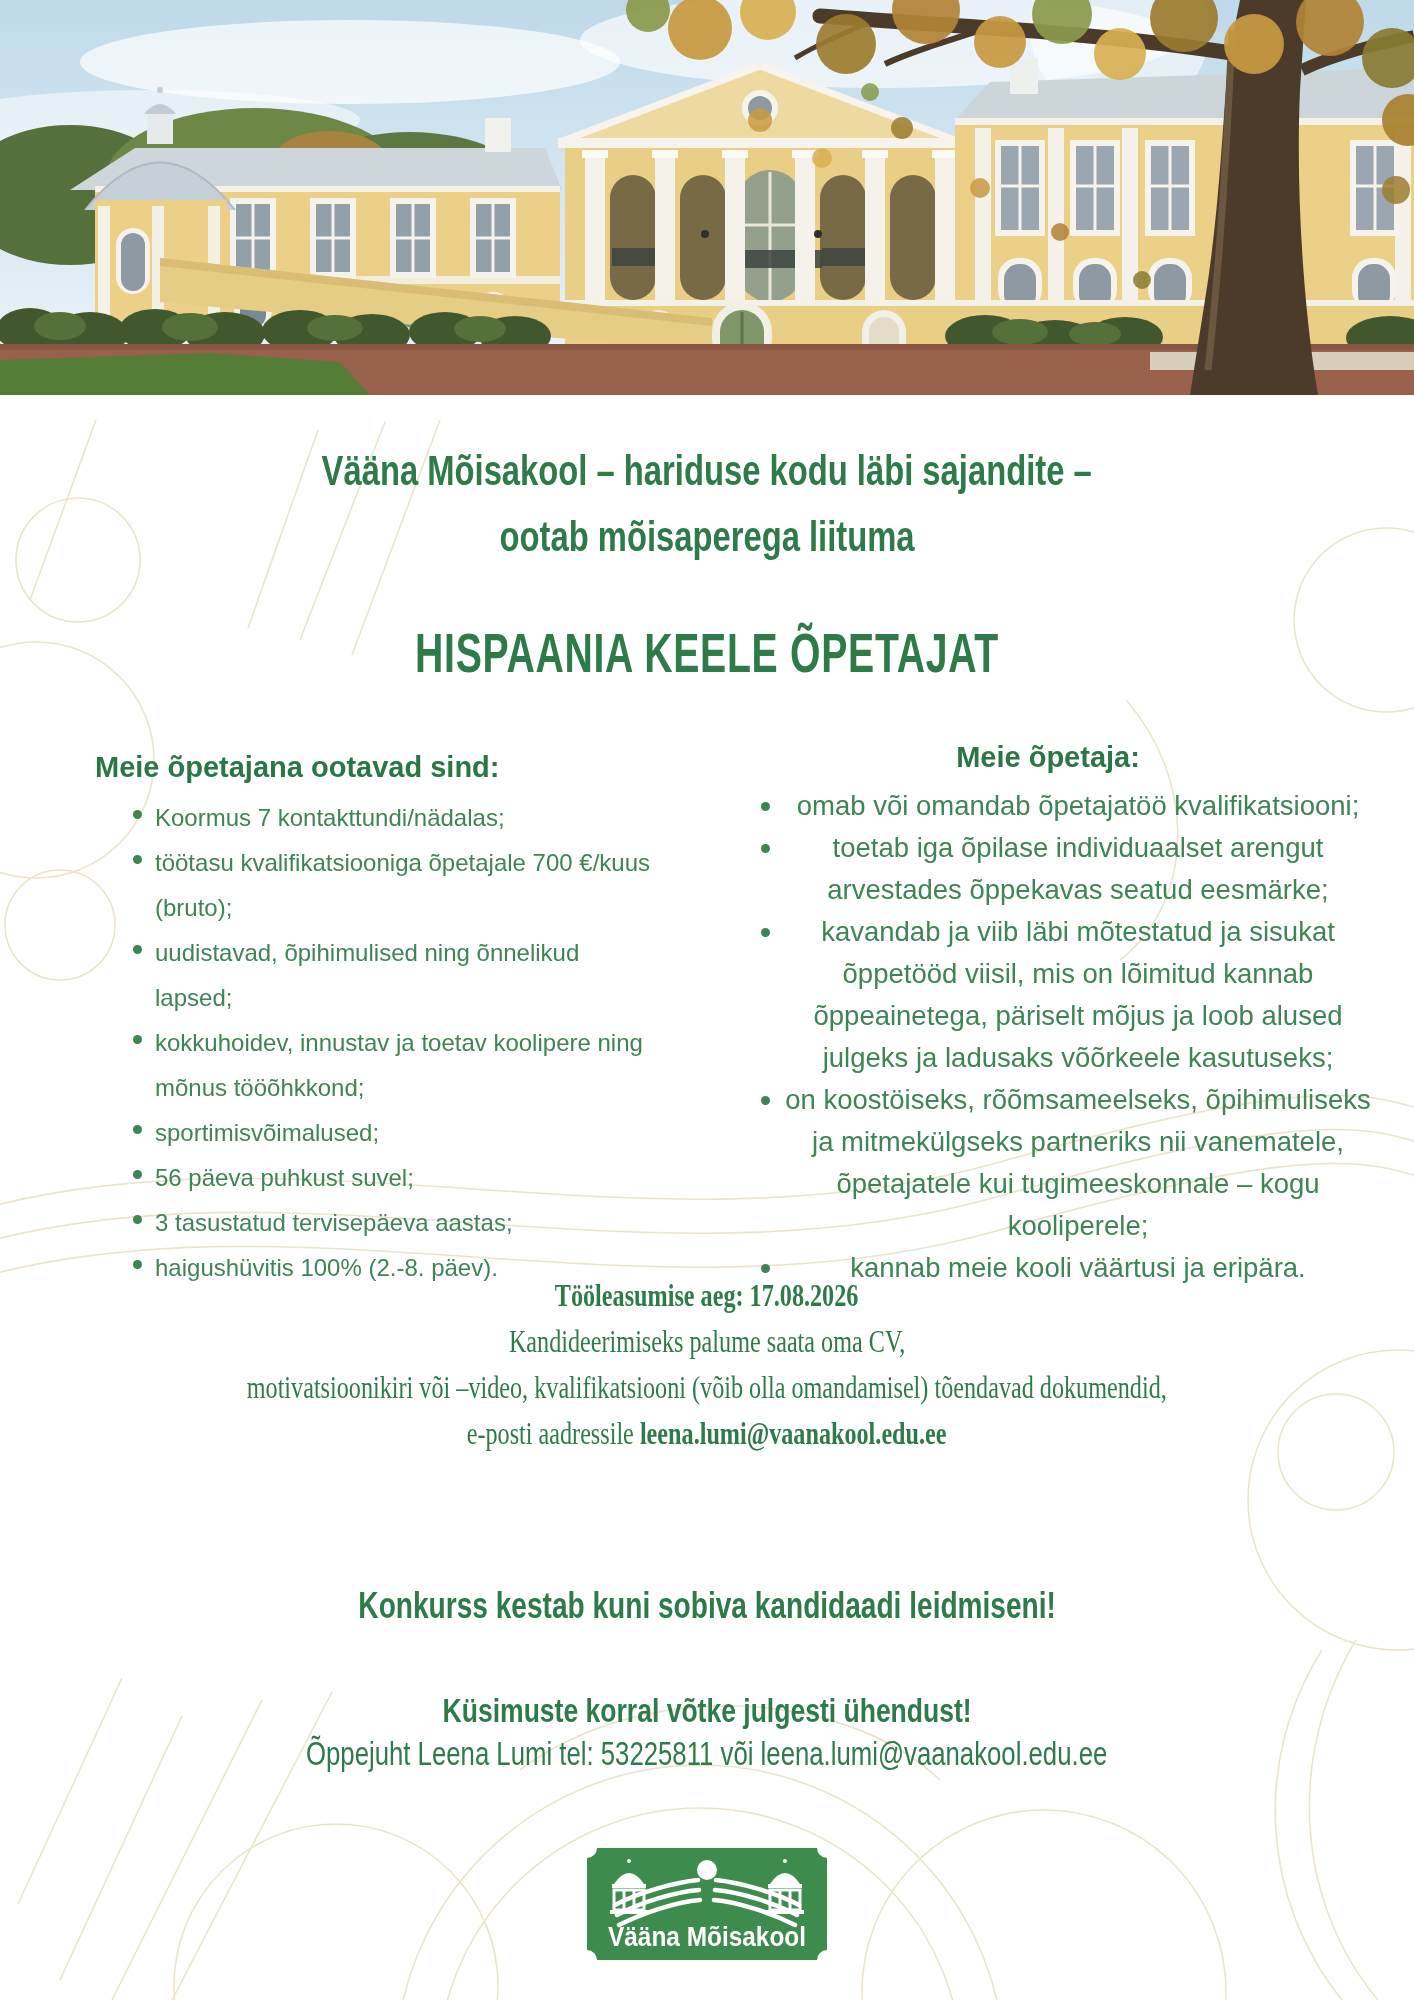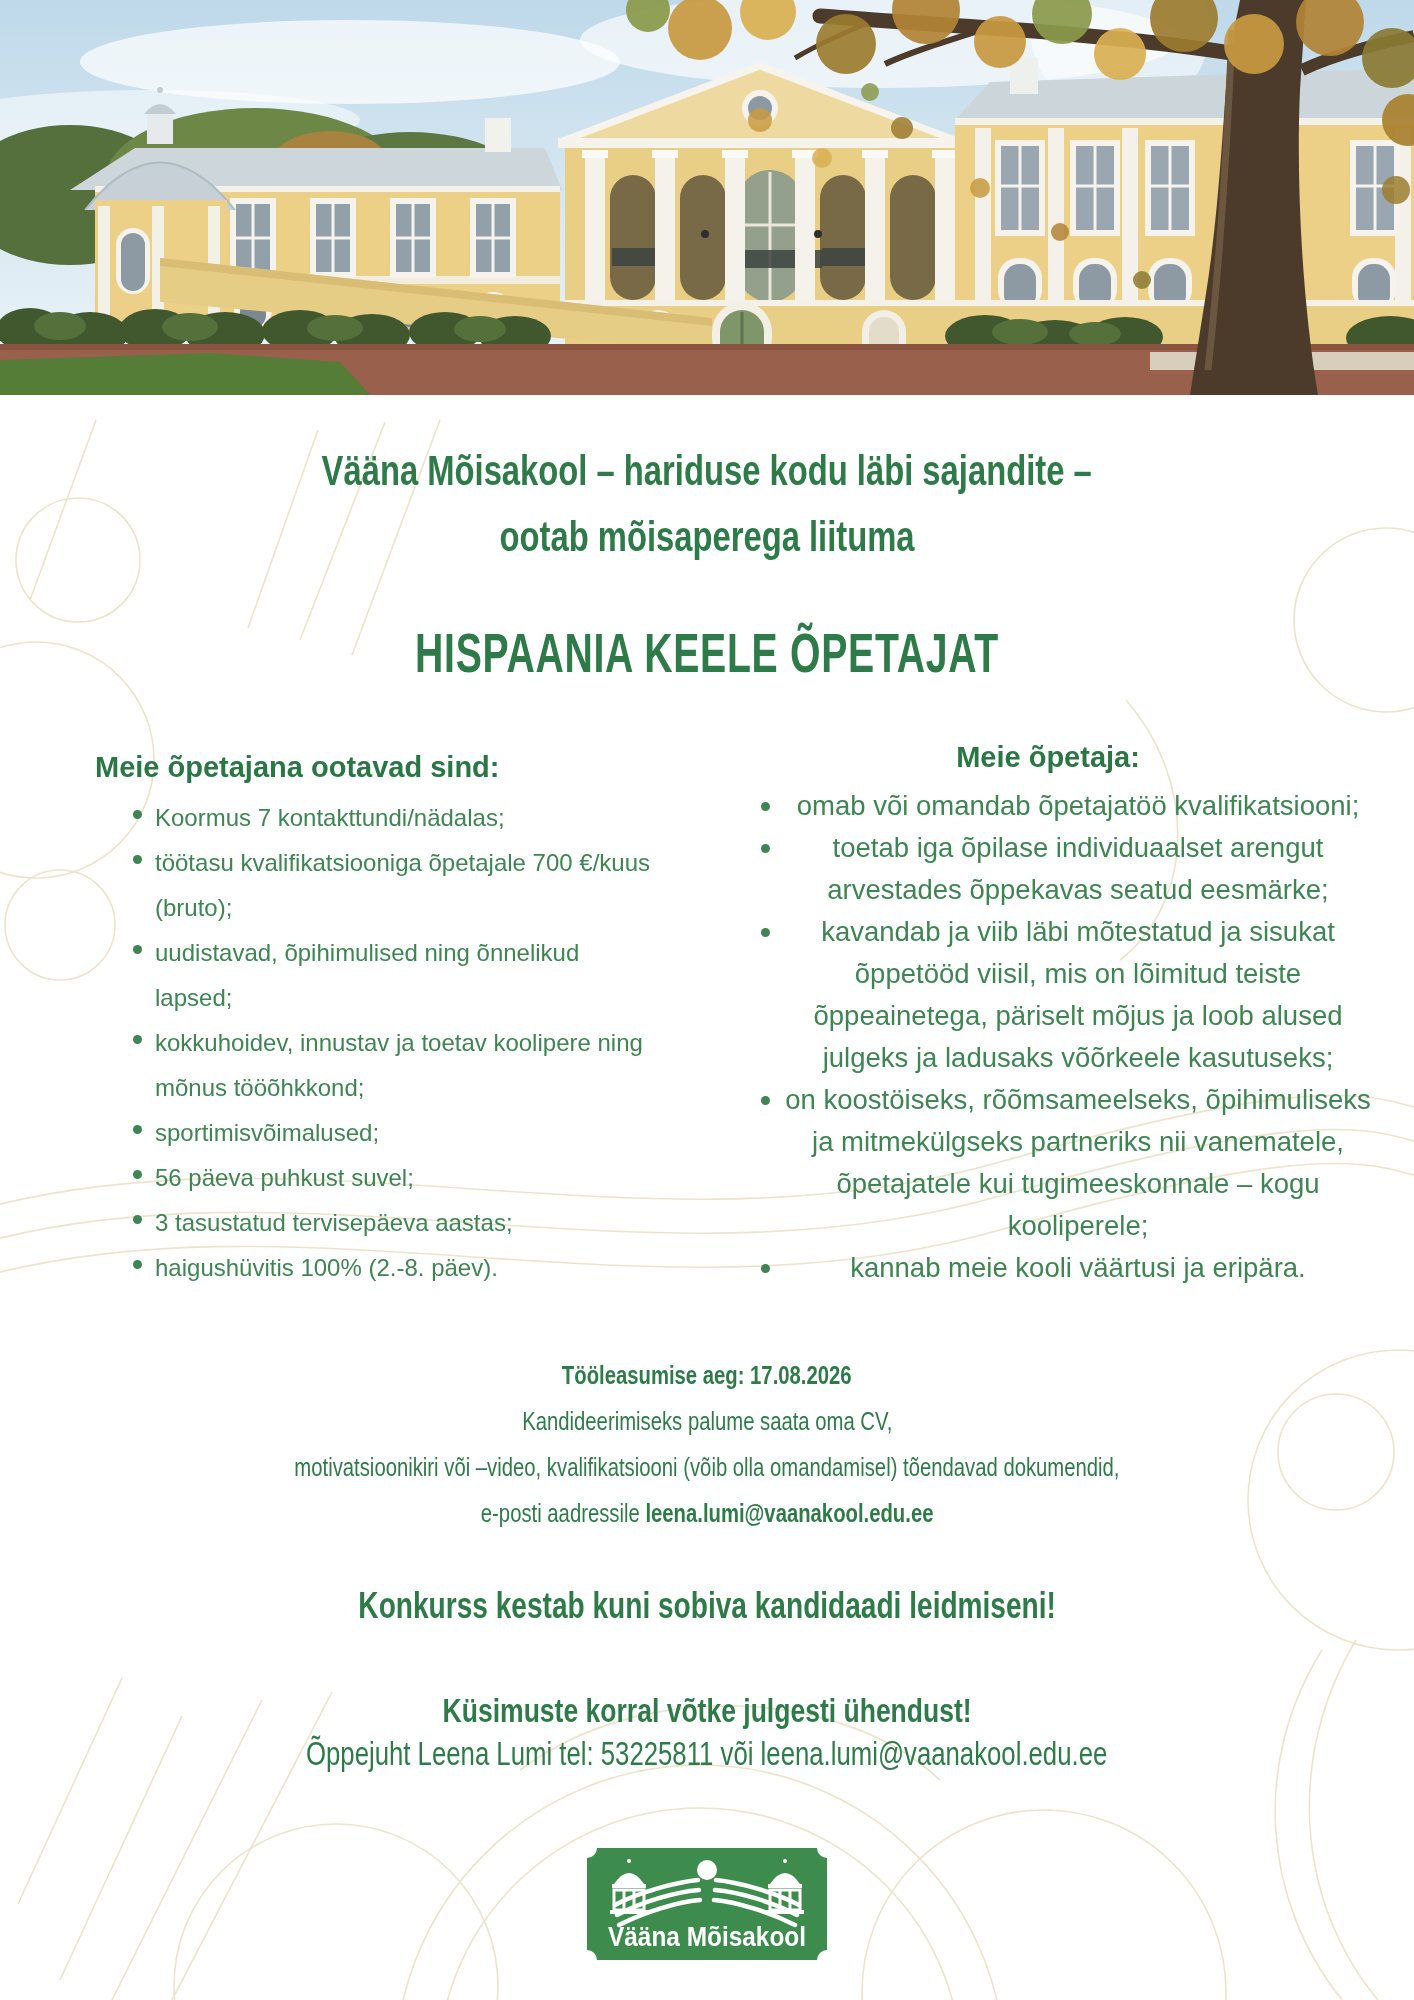--- a/index.html
+++ b/index.html
@@ -24,21 +24,21 @@
   .col h3 { font-size:29px; line-height:44px; font-weight:bold; color:#2a7644; }
   .col ul { list-style:none; margin:6px 0 0 0; padding:0 0 0 34px; }
   .col li { position:relative; padding-left:26px; color:#3f8453; }
   .col li::before { content:""; position:absolute; left:4px; top:0.62em; width:9px; height:9px;
                     border-radius:50%; background:#3f8453; }
   .col-left  { width:555px; margin-top:10px; }
   .col-left  li { font-size:24px; line-height:45px; }
   .col-right { width:650px; margin-left:73px;text-align:center; }
   .col-right li { font-size:27.5px; line-height:42px; }
   
-  .application { top:1352px; font-size:26px; line-height:46px; color:#2e7b49; }
+  .application { top:1273px; font-size:31px; line-height:46px; color:#2e7b49;font-family:Liberation Serif, serif; }
   .application .strong { font-weight:bold; }
   .application b { font-weight:bold; }
   .notice { top:1583px; font-size:36px; line-height:46px; font-weight:bold; color:#2e7b49; }
   .contact-header { top:1688px; font-size:34px; line-height:44px; font-weight:bold; color:#2e7b49; }
   .contact-line { top:1731px; font-size:33px; line-height:46px; color:#2e7b49; }
   
   .logo { position:absolute; top:1848px; left:587px; width:240px; height:112px; z-index:3; }
 </style>
 </head>
 <body>
@@ -327,21 +327,21 @@
         <li>56 päeva puhkust suvel;</li>
         <li>3 tasustatud tervisepäeva aastas;</li>
         <li>haigushüvitis 100% (2.-8. päev).</li>
       </ul>
   </div>
   <div class="col col-right">
     <h3>Meie õpetaja:</h3>
     <ul>
         <li>omab või omandab õpetajatöö kvalifikatsiooni;</li>
         <li>toetab iga õpilase individuaalset arengut arvestades õppekavas seatud eesmärke;</li>
-        <li>kavandab ja viib läbi mõtestatud ja sisukat õppetööd viisil, mis on lõimitud teiste õppeainetega, päriselt mõjus ja loob alused julgeks ja ladusaks võõrkeele kasutuseks;</li>
+        <li>kavandab ja viib läbi mõtestatud ja sisukat õppetööd viisil, mis on lõimitud kannab õppeainetega, päriselt mõjus ja loob alused julgeks ja ladusaks võõrkeele kasutuseks;</li>
         <li>on koostöiseks, rõõmsameelseks, õpihimuliseks ja mitmekülgseks partneriks nii vanematele, õpetajatele kui tugimeeskonnale – kogu kooliperele;</li>
         <li>kannab meie kooli väärtusi ja eripära.</li>
       </ul>
   </div>
 </section>
 
 <section class="sect application">
   <span class="line strong"><span class="cond">Tööleasumise aeg: 17.08.2026</span></span>
   <span class="line"><span class="cond">Kandideerimiseks palume saata oma CV,</span></span>
   <span class="line"><span class="cond">motivatsioonikiri või –video, kvalifikatsiooni (võib olla omandamisel) tõendavad dokumendid,</span></span>

